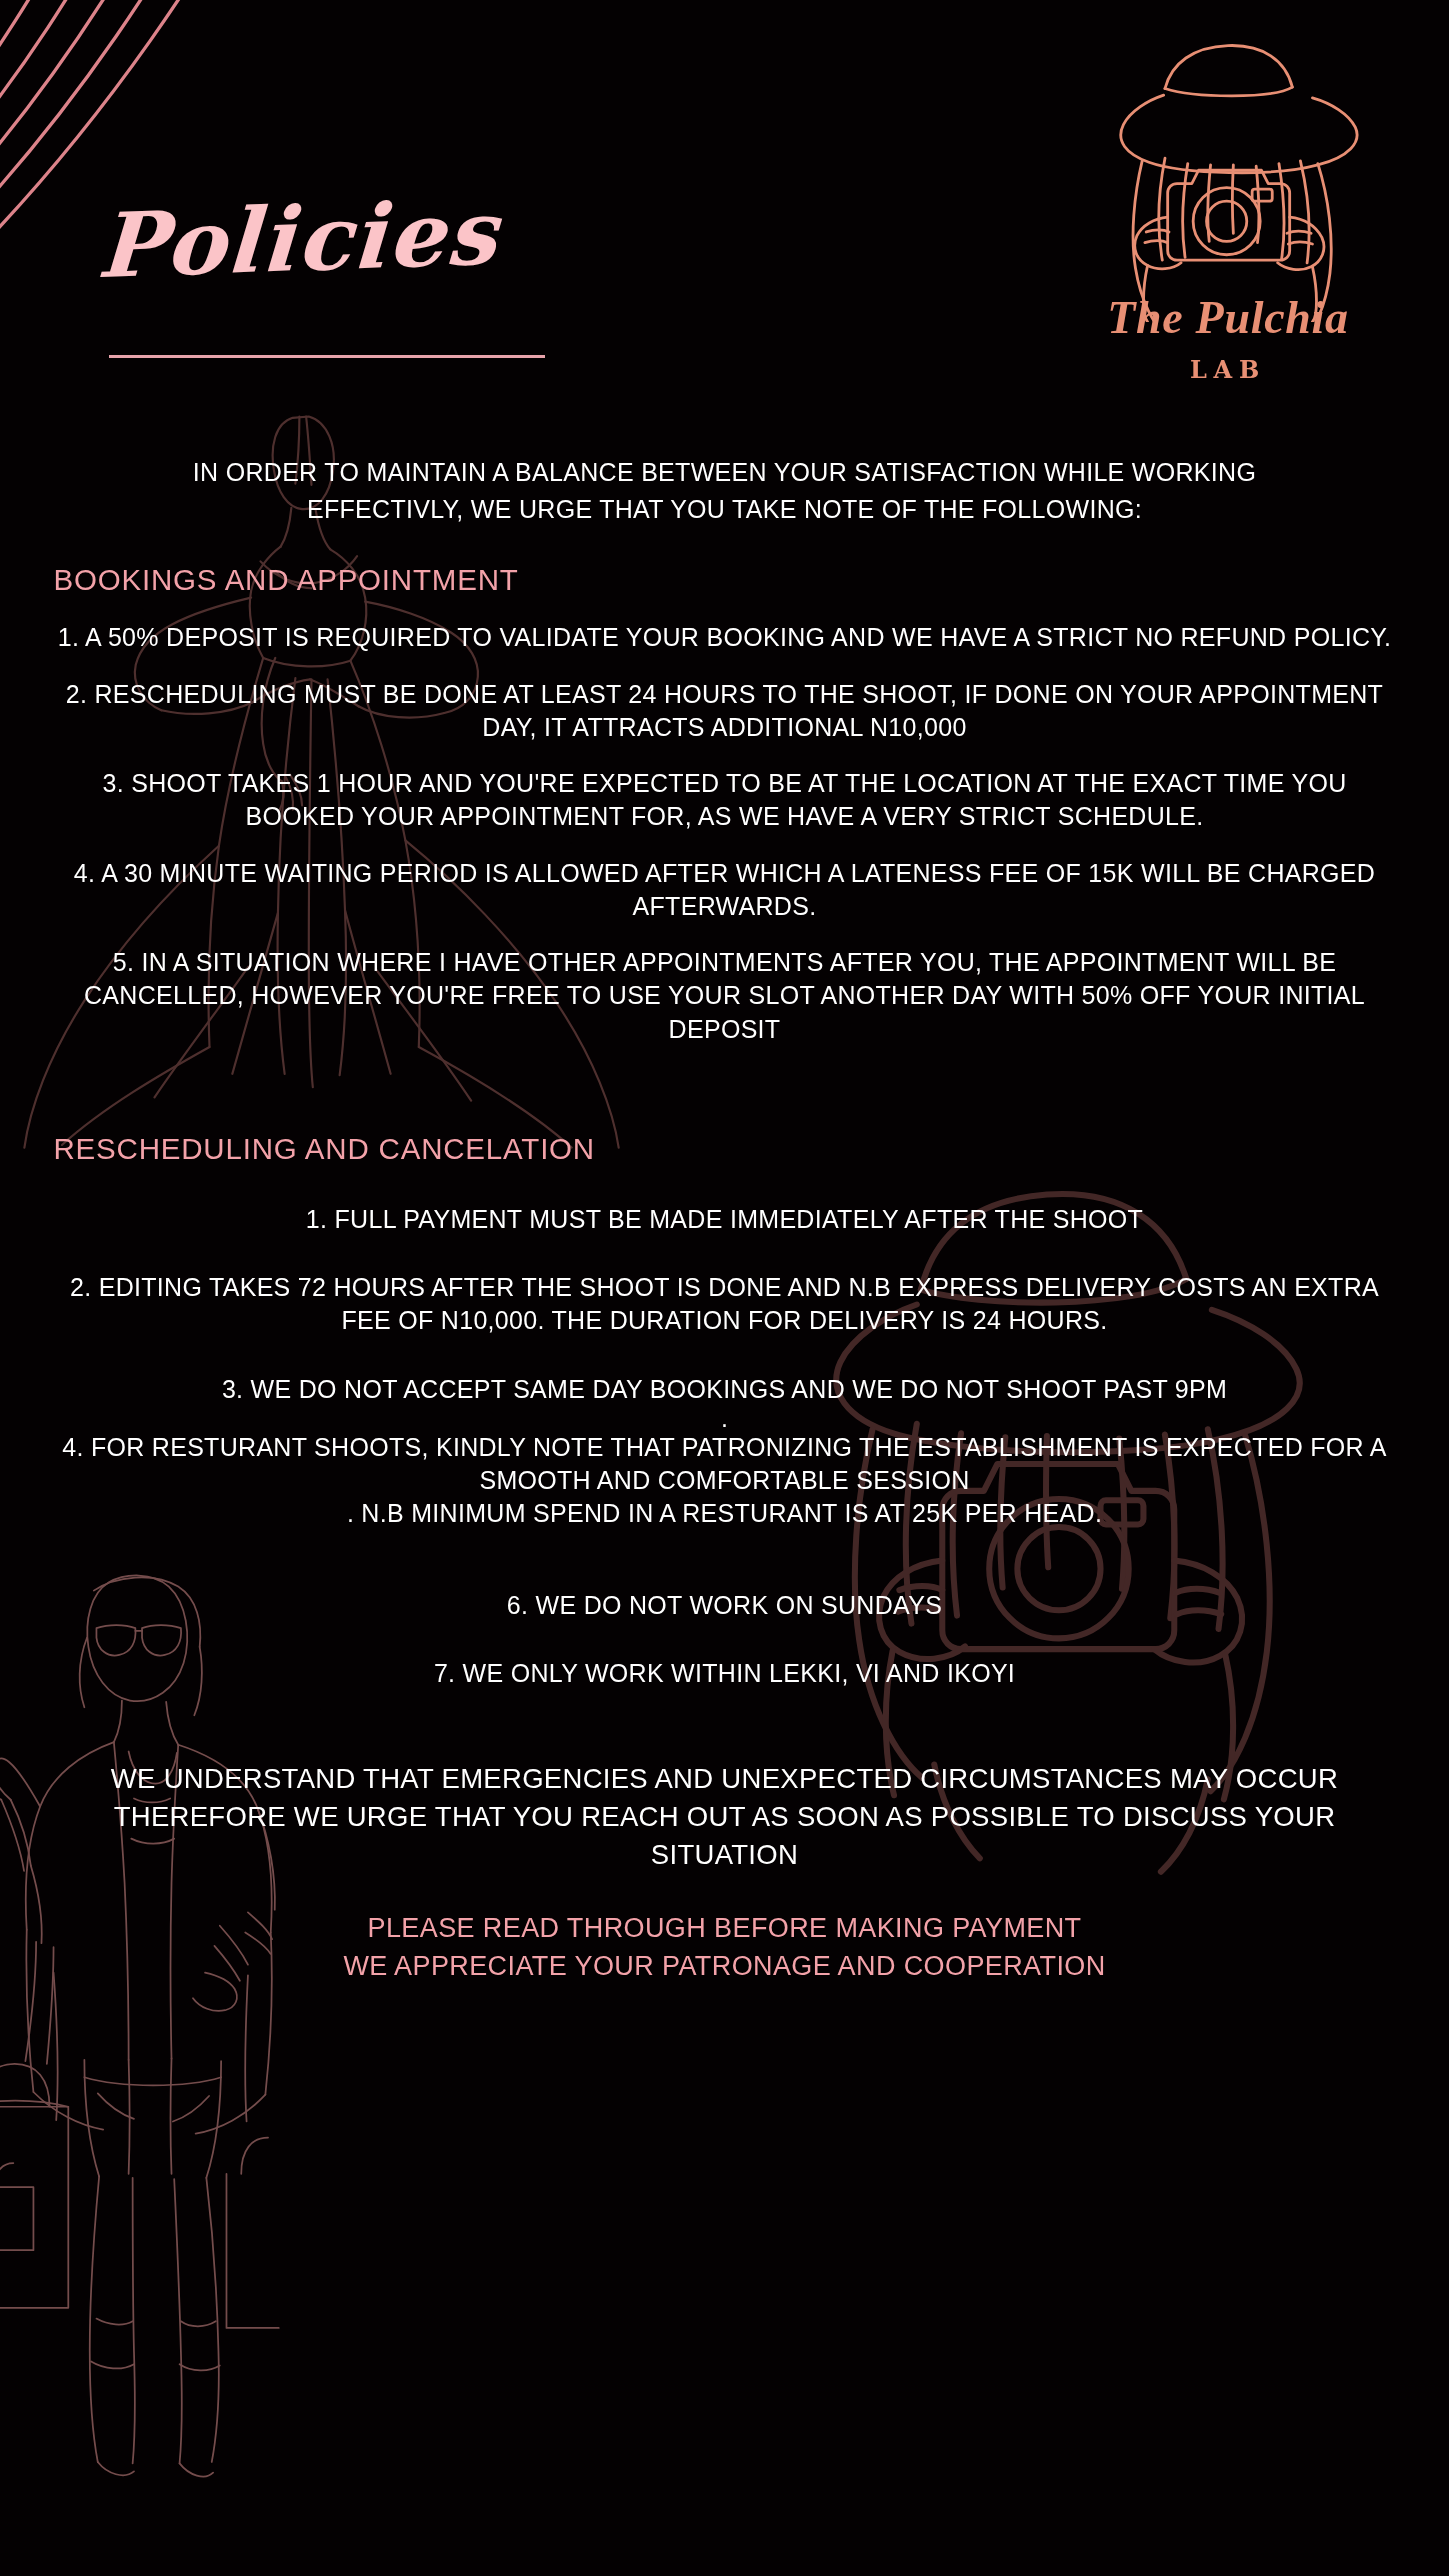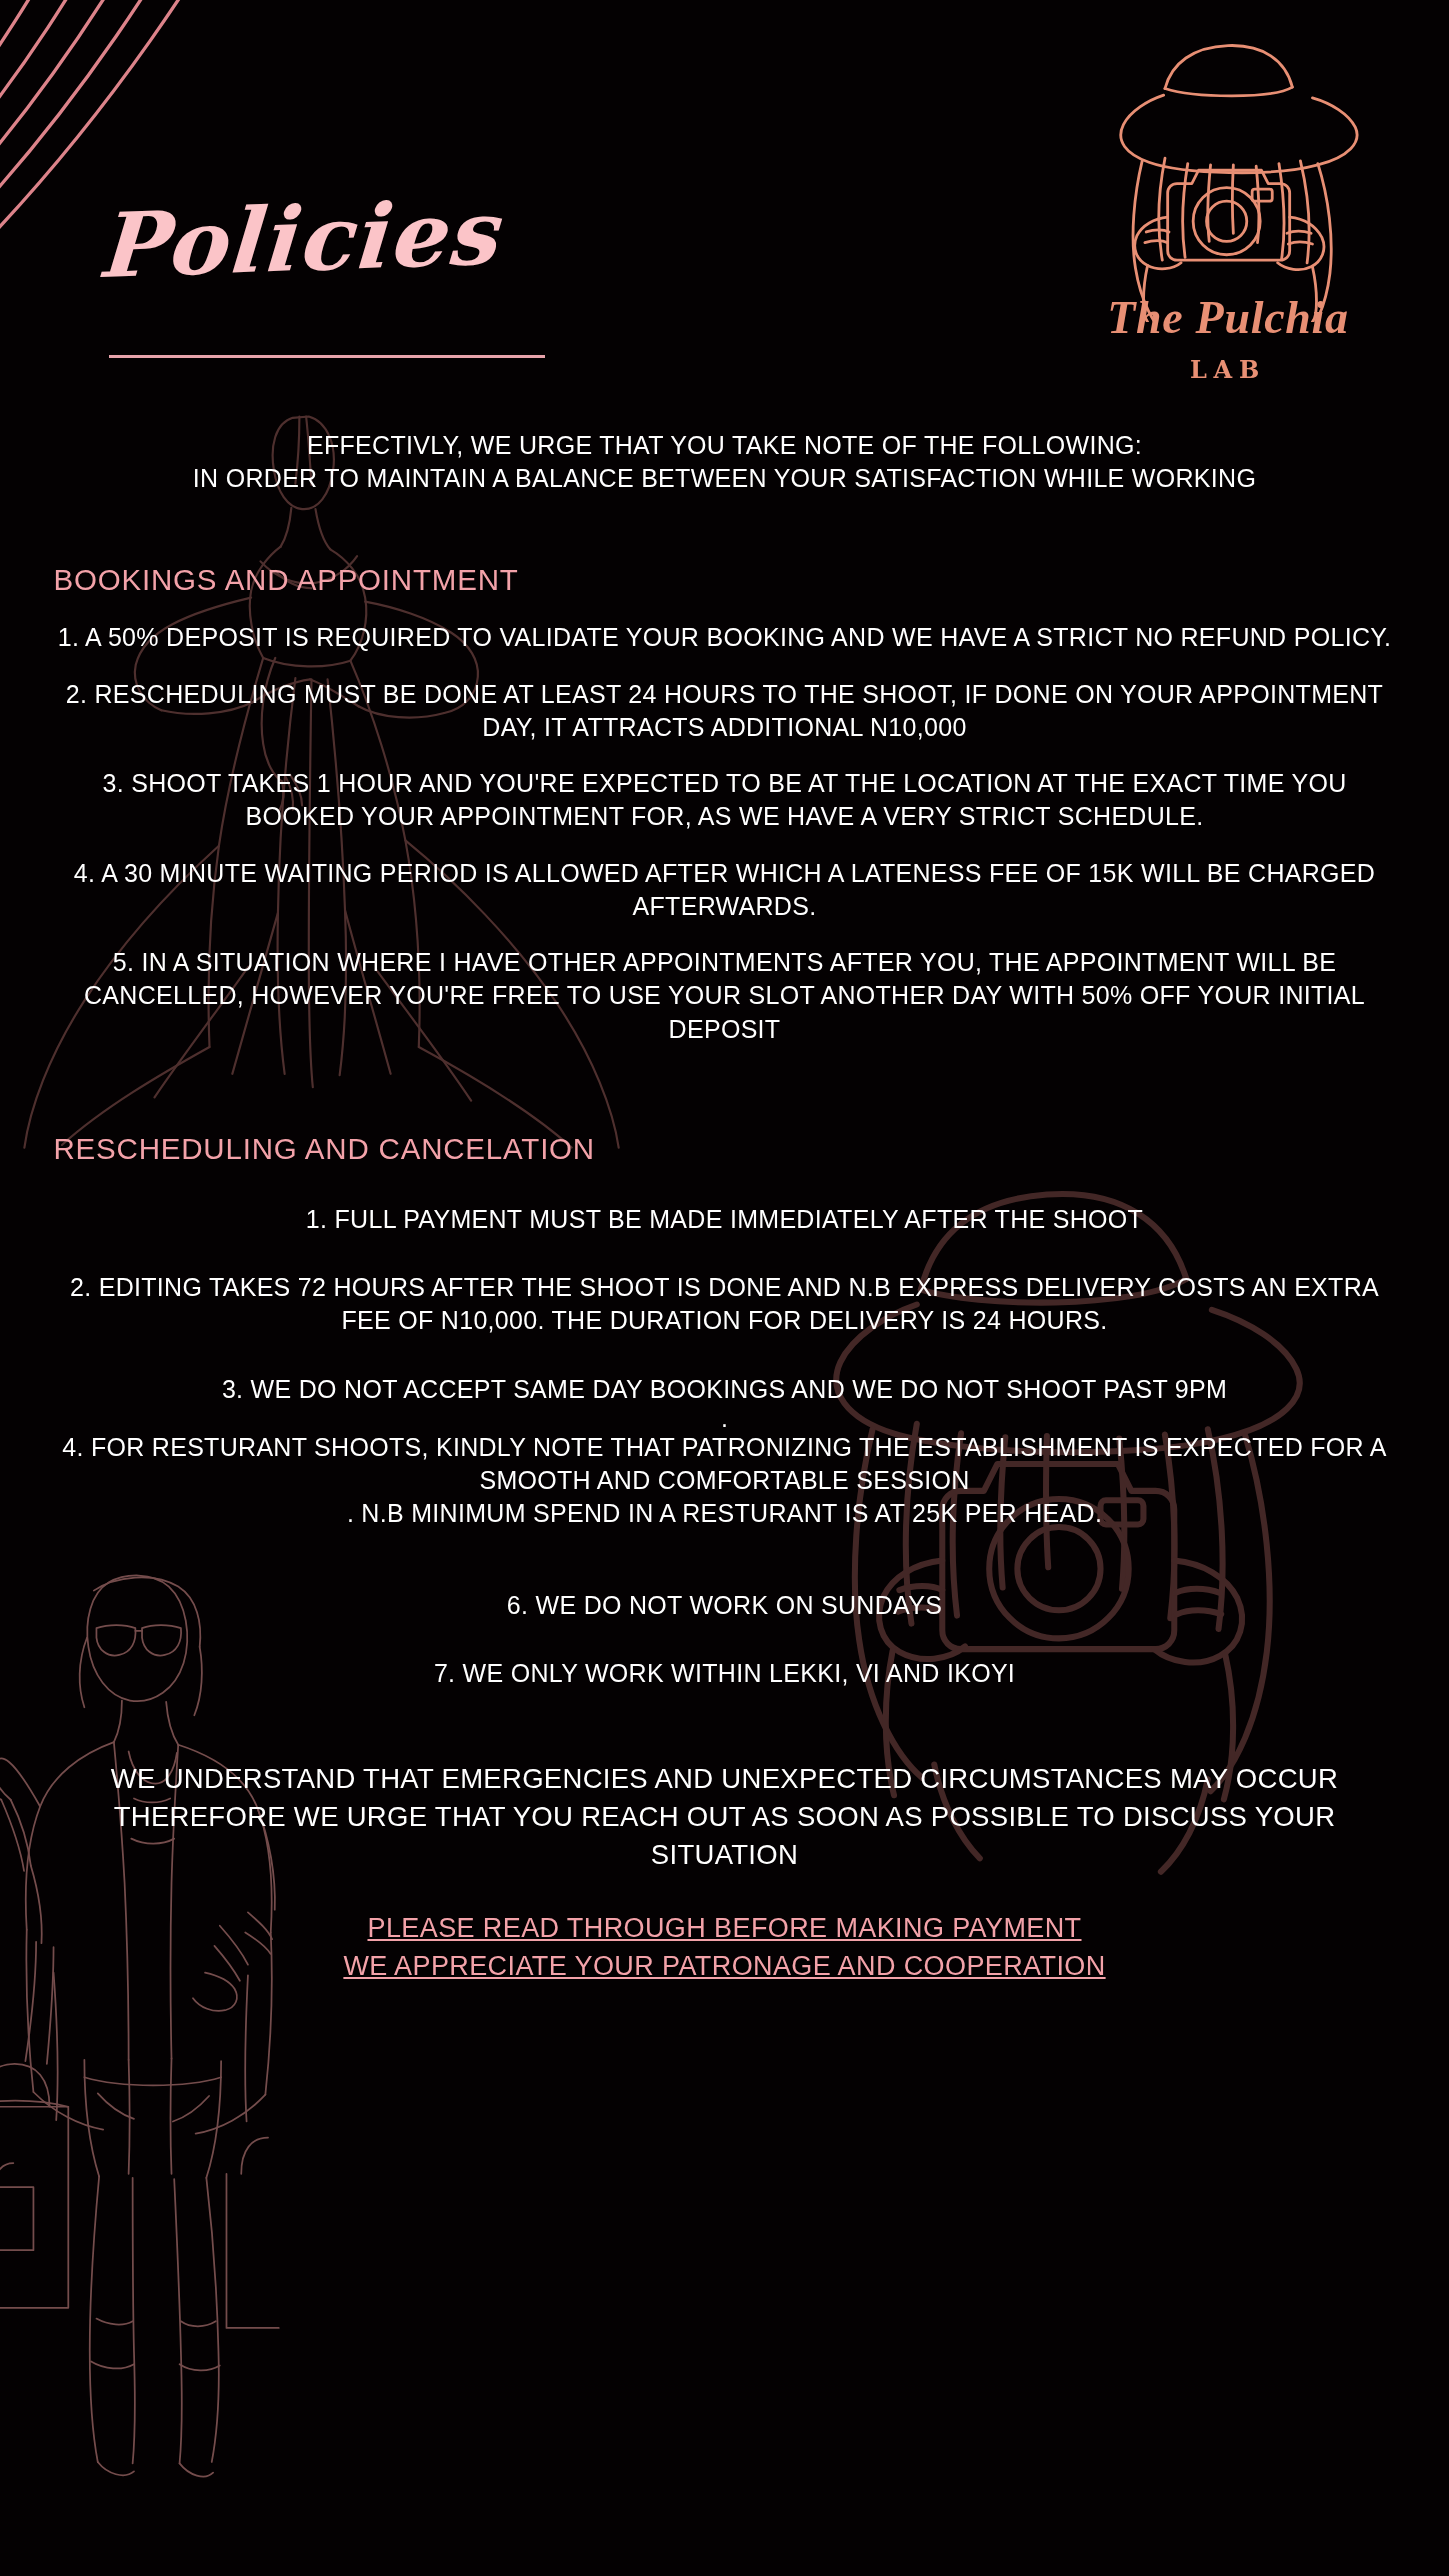--- a/index.html
+++ b/index.html
@@ -84,21 +84,21 @@
     font-size:25px;line-height:1.0;position:relative;z-index:5;
   }
   .closing{
     width:1342px;margin:0 auto;text-align:center;color:#FFFFFF;
     font-size:27.5px;line-height:1.38;letter-spacing:0.3px;
     text-transform:uppercase;position:relative;z-index:5;
   }
   .footer-note{
     width:1342px;margin:0 auto;text-align:center;color:#F3A2A9;
     font-size:27px;line-height:1.42;letter-spacing:0.4px;
-    text-transform:uppercase;position:relative;z-index:5;text-decoration:underline;
+    text-transform:uppercase;position:relative;z-index:5;
   }
 </style>
 </head>
 <body>
 
 <div id="poster">
 
   <svg id="arcs" class="bg-layer" viewBox="0 0 760 1000">
     <g fill="none" stroke="#E98A92" stroke-width="5">
       <path d="M620,-60 C500,180 330,430 120,640"></path>
@@ -313,22 +313,22 @@
           <path d="M396,338 C404,374 404,412 396,420"></path>
         </g>
       </svg>
       <div id="logo-wordmark">The Pulchia</div>
       <div id="logo-sub">LAB</div>
     </div>
   </div>
 
   <div id="content">
 
+    <div class="para intro">IN ORDER TO MAINTAIN A BALANCE BETWEEN YOUR SATISFACTION WHILE WORKING</div>
     <div class="para" style="margin-top:-27px;">EFFECTIVLY, WE URGE THAT YOU TAKE NOTE OF THE FOLLOWING:</div>
-    <div class="para intro">IN ORDER TO MAINTAIN A BALANCE BETWEEN YOUR SATISFACTION WHILE WORKING</div>
 
     <div class="gap-m"></div>
 
     <div class="section-head">BOOKINGS AND APPOINTMENT</div>
 
     <div class="gap-s"></div>
     <div class="para">1. A 50% DEPOSIT IS REQUIRED TO VALIDATE YOUR BOOKING AND WE HAVE A STRICT NO REFUND POLICY.</div>
     <div class="gap-s"></div>
     <div class="para">2. RESCHEDULING MUST BE DONE AT LEAST 24 HOURS TO THE SHOOT, IF DONE ON YOUR APPOINTMENT DAY, IT ATTRACTS ADDITIONAL N10,000</div>
     <div class="gap-s"></div>

